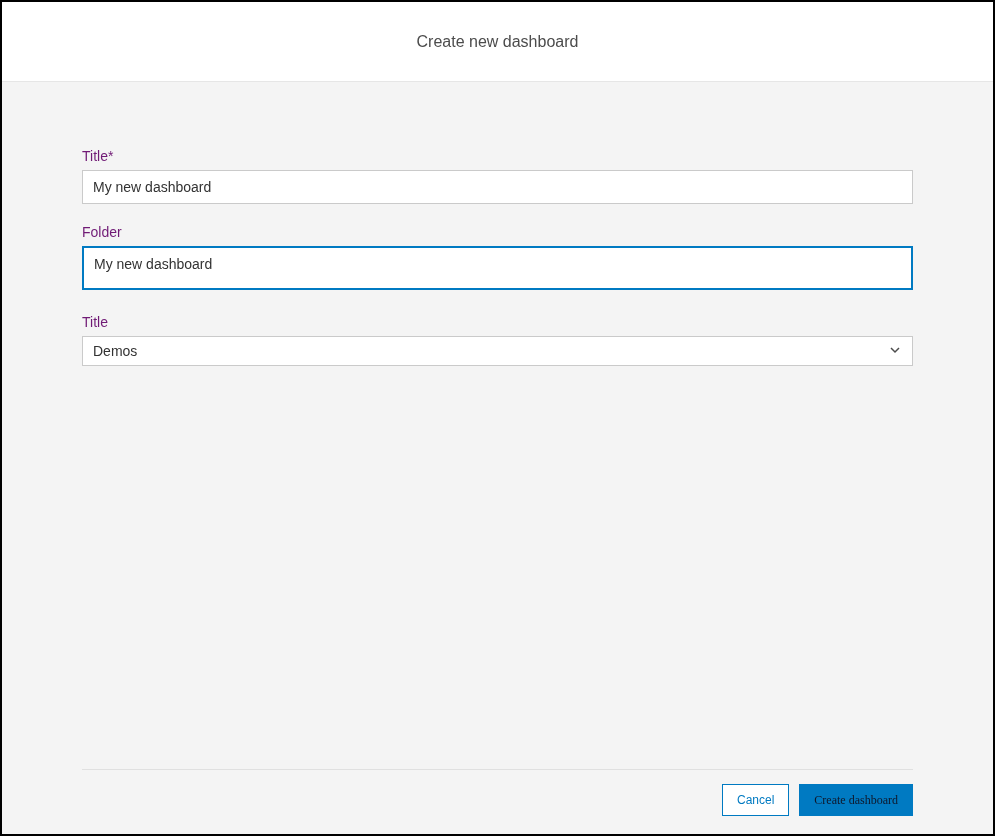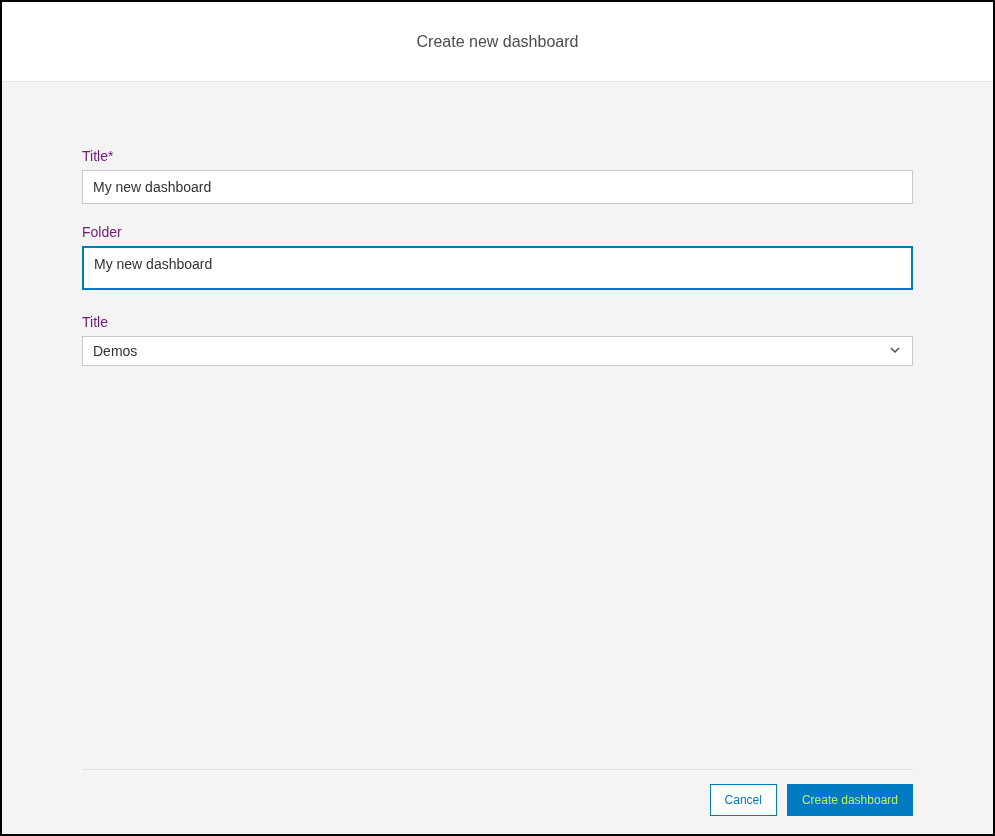--- a/index.html
+++ b/index.html
@@ -160,22 +160,23 @@
     align-items: center;
     justify-content: center;
   }
   .btn-secondary {
     background: #fff;
     color: #007ac2;
     border-color: #007ac2;
   }
   .btn-primary {
     background: #007ac2;
-    color: #bef264;
+    color: #0f172a;
     border-color: #007ac2;
+    font-family: Liberation Serif, serif;
   }
   .chevron-svg {
     width: 12px;
     height: 12px;
   }
 </style>
 </head>
 <body>
 
 <div class="dialog">

